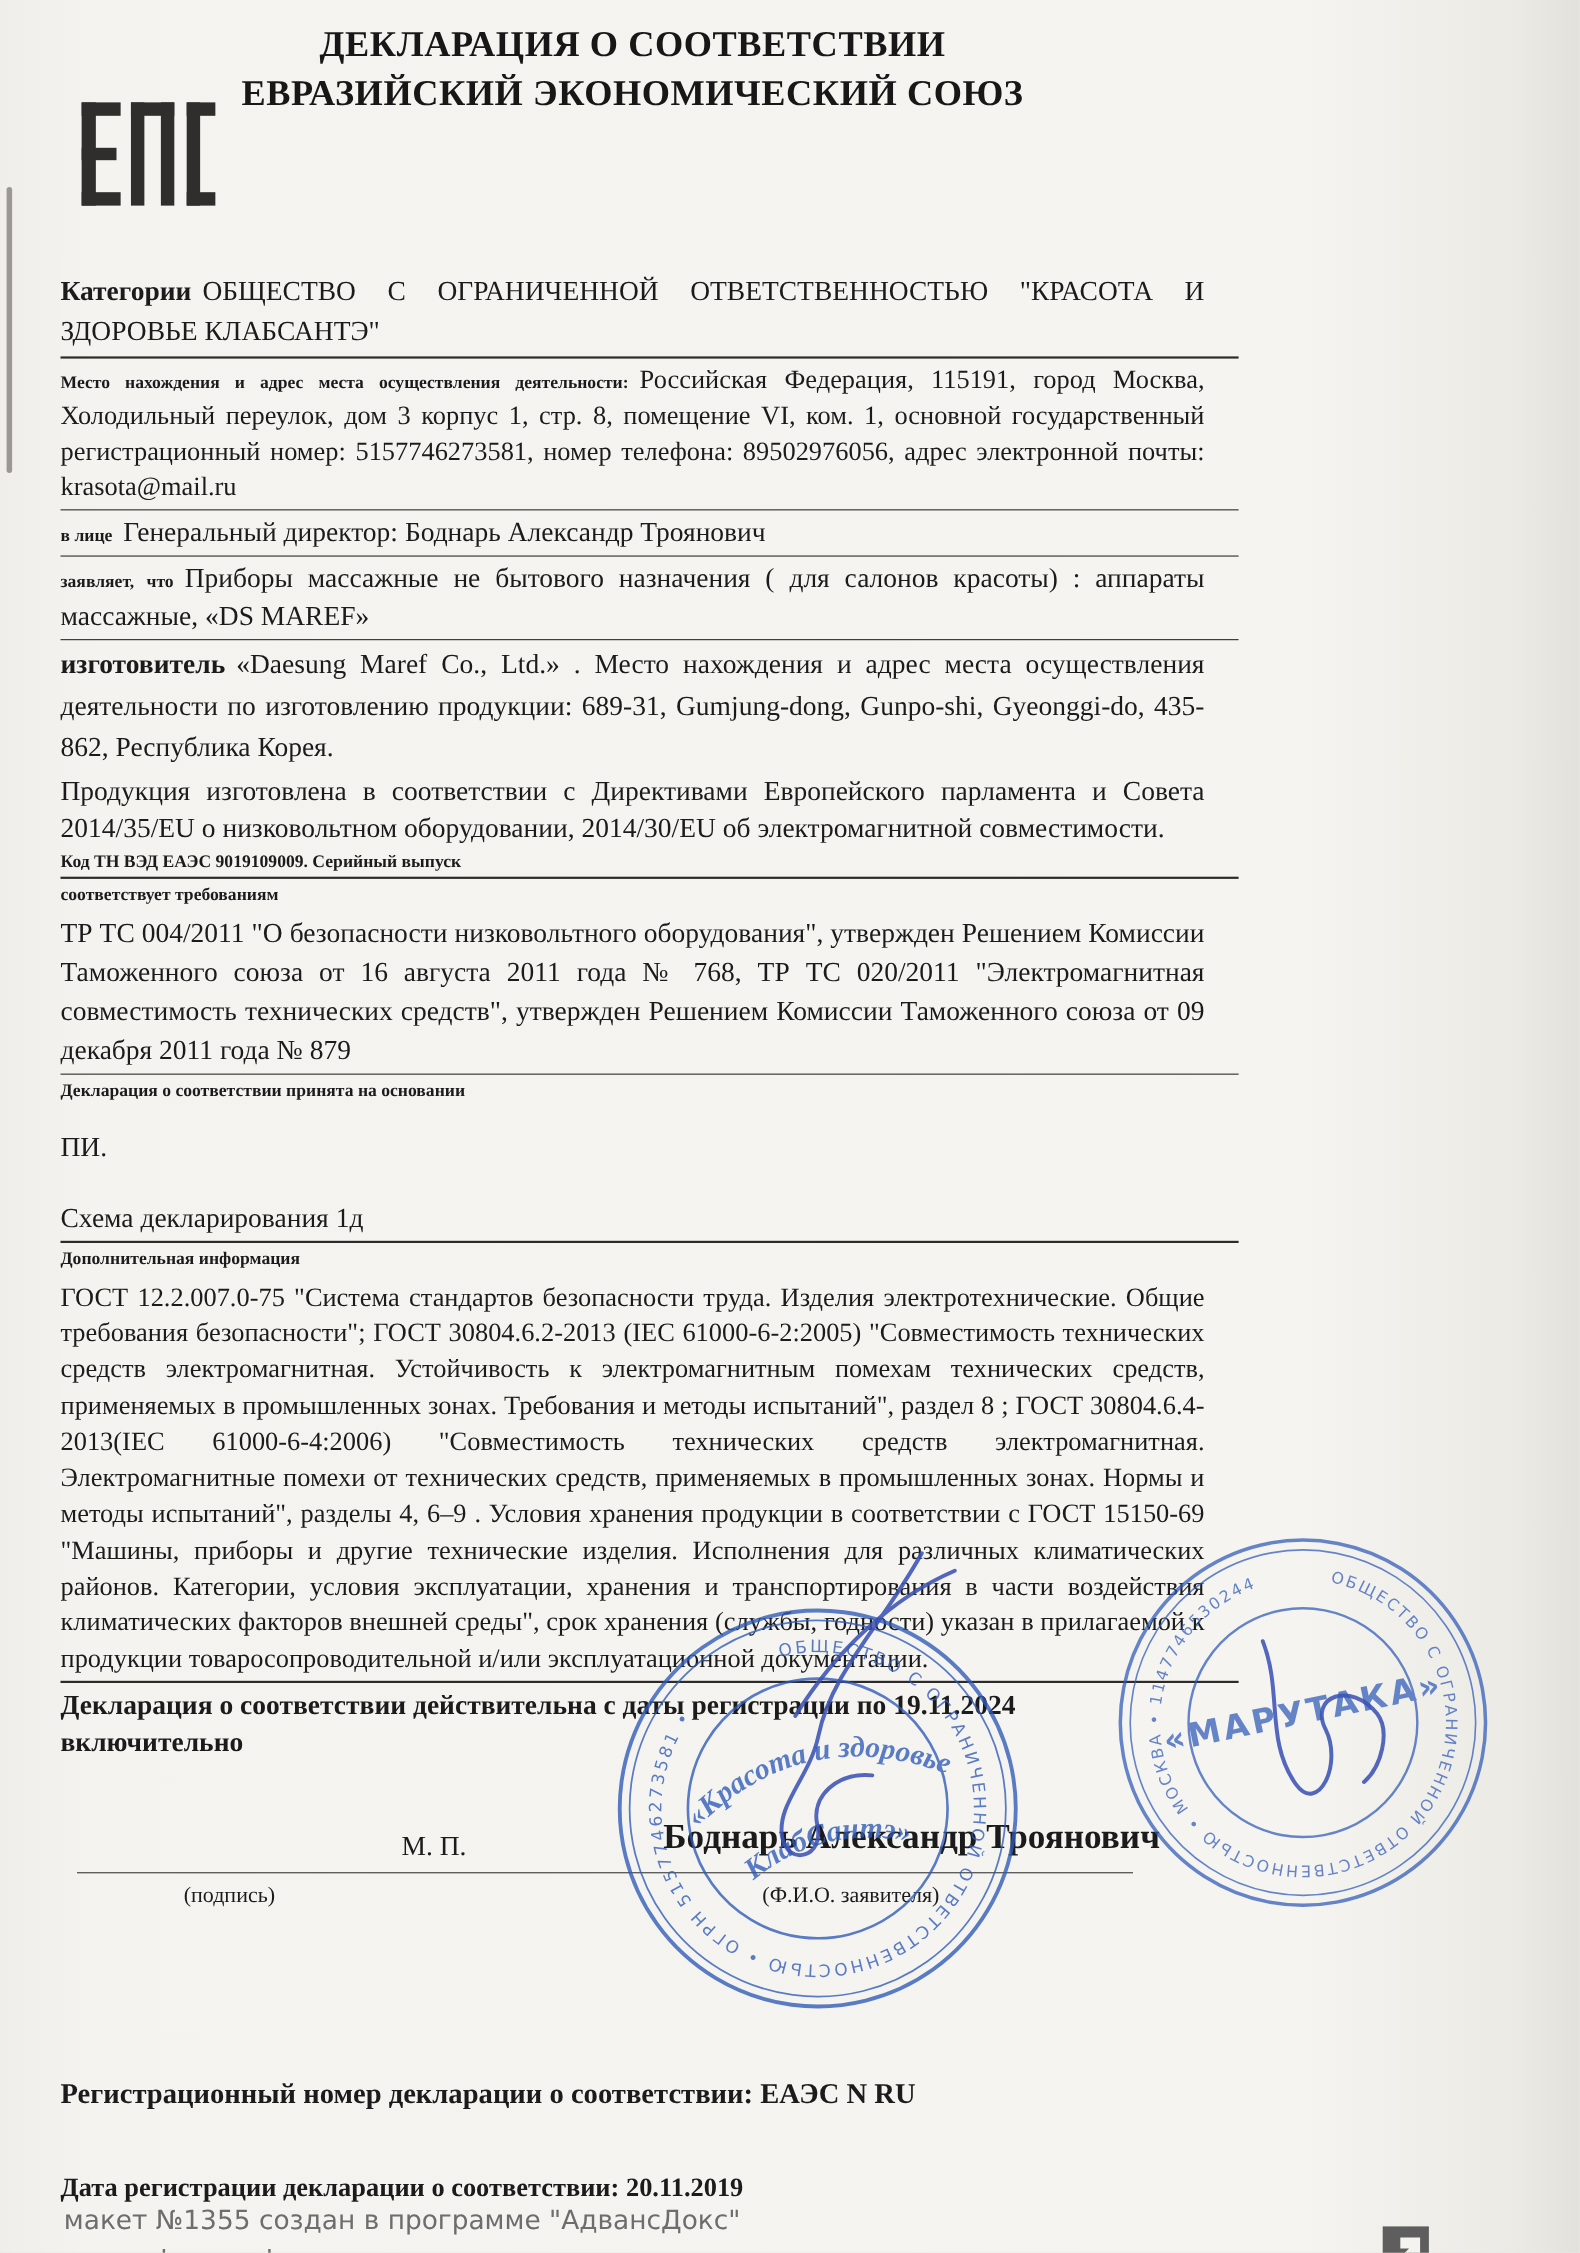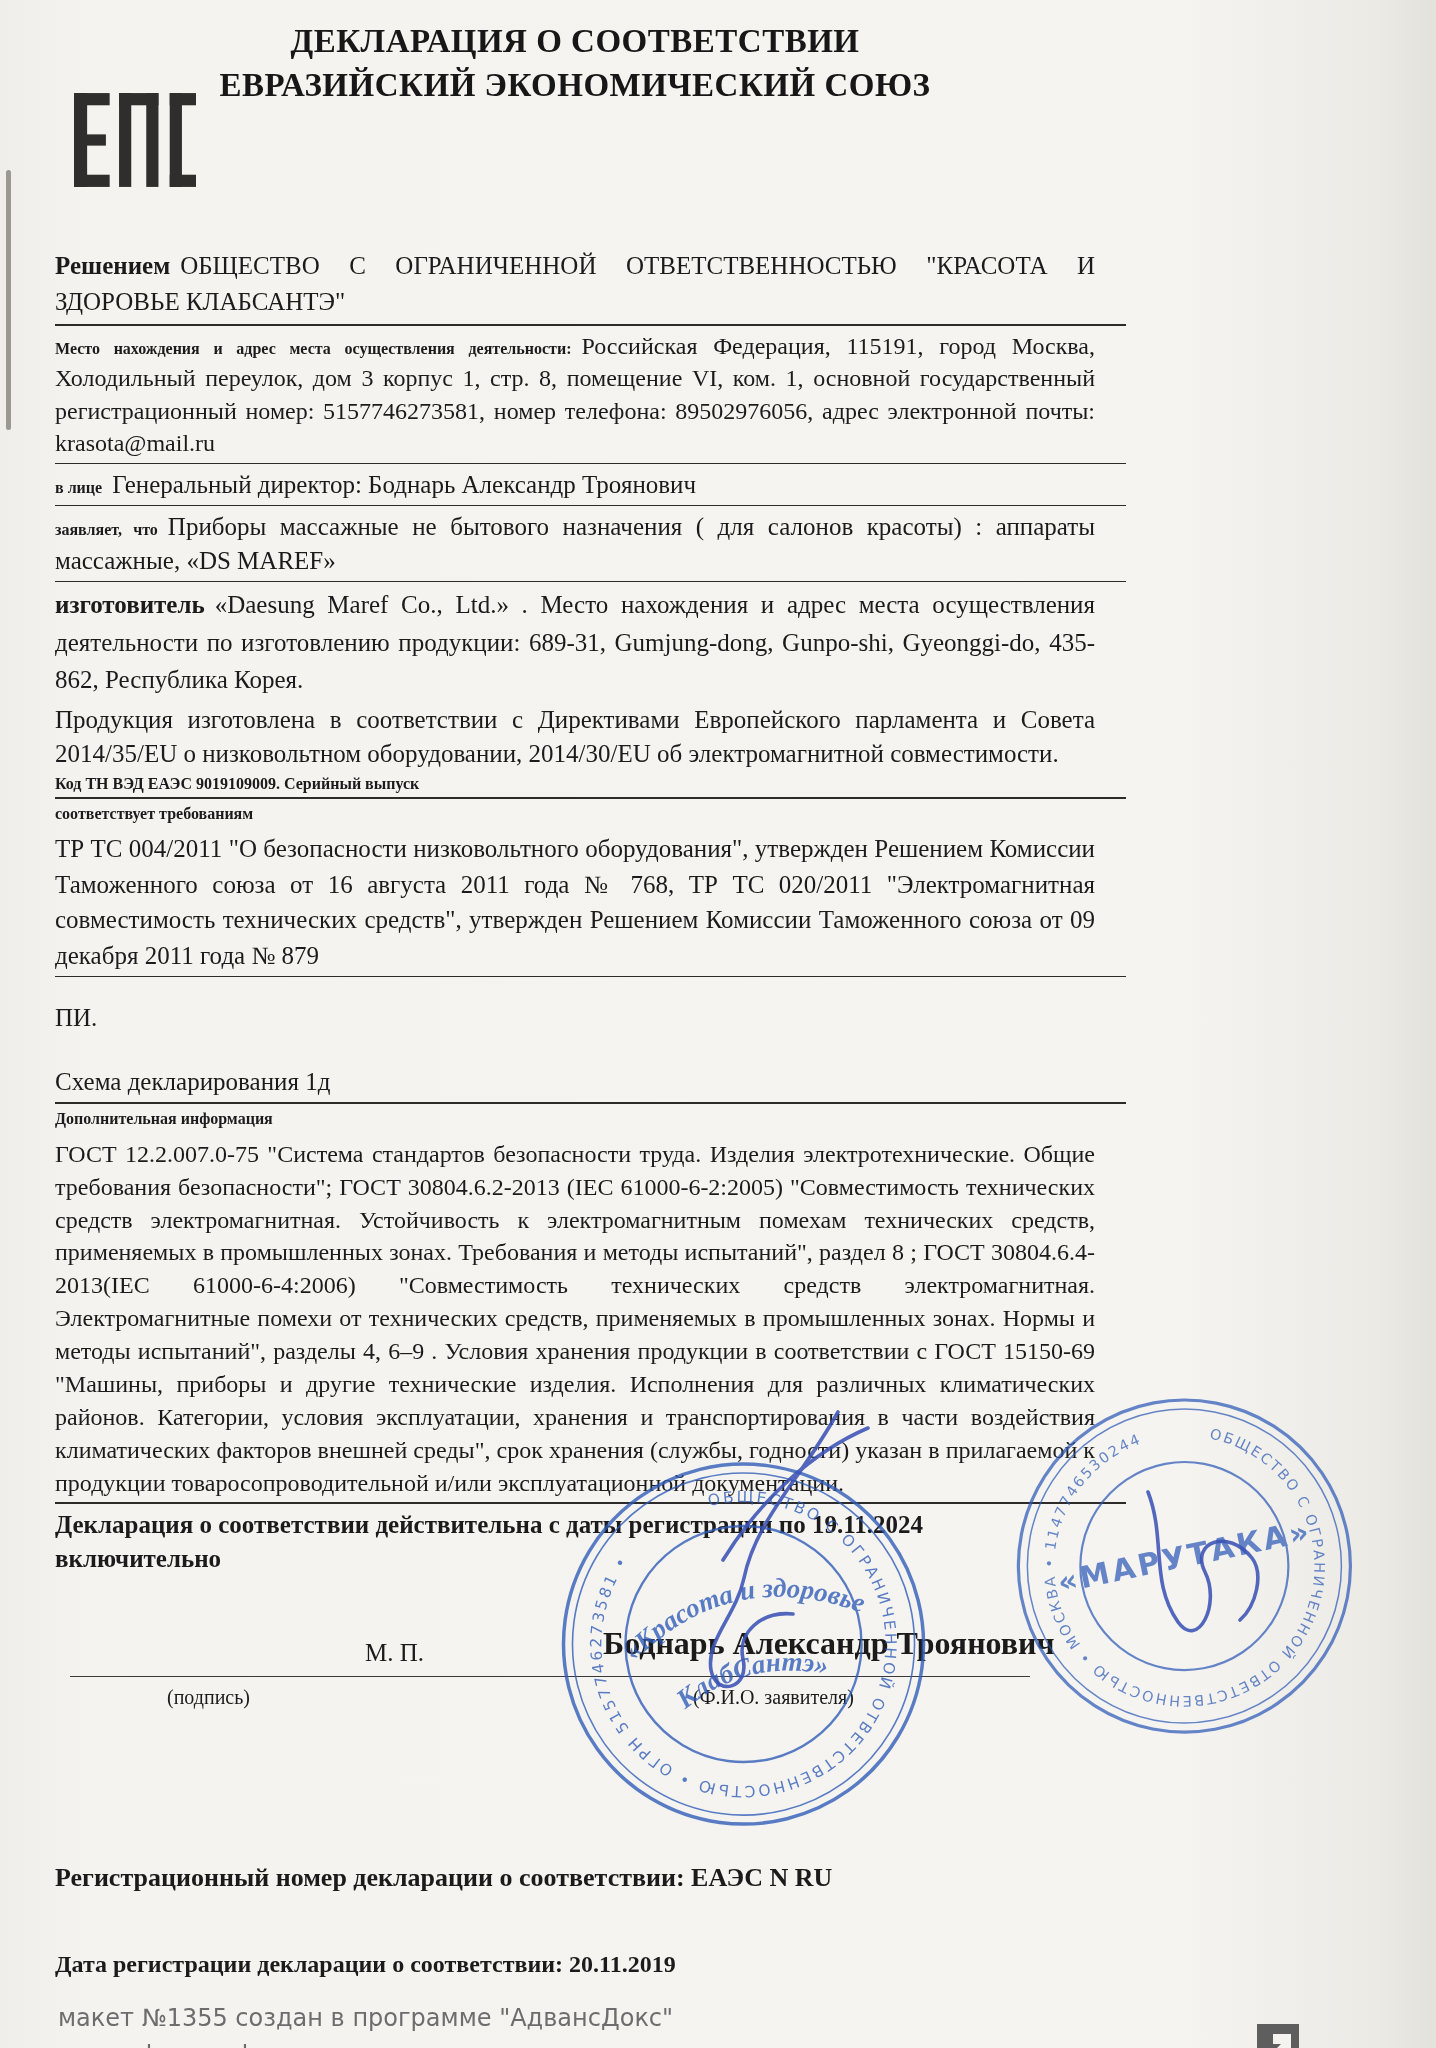--- a/index.html
+++ b/index.html
@@ -59,21 +59,21 @@
         <rect x="102" y="0" width="13" height="100"></rect>
           <rect x="102" y="0" width="28" height="13"></rect>
         <rect x="102" y="87" width="28" height="13"></rect>
       </g>
     </svg>
   </div>
 
   <div class="col">
 
     <p class="para" style="line-height:1.45;">
-      <b>Решением</b><span>ОБЩЕСТВО С ОГРАНИЧЕННОЙ ОТВЕТСТВЕННОСТЬЮ "КРАСОТА И ЗДОРОВЬЕ КЛАБСАНТЭ"</span>
+      <b>Категории</b><span>ОБЩЕСТВО С ОГРАНИЧЕННОЙ ОТВЕТСТВЕННОСТЬЮ "КРАСОТА И ЗДОРОВЬЕ КЛАБСАНТЭ"</span>
     </p>
     <div class="rule"></div>
 
     <p class="para" style="font-size:24px;">
       <b class="blabel">Место нахождения и адрес места осуществления деятельности:</b><span>Российская Федерация, 115191, город Москва, Холодильный переулок, дом 3 корпус 1, стр. 8, помещение VI, ком. 1, основной государственный регистрационный номер: 5157746273581, номер телефона: 89502976056, адрес электронной почты: krasota@mail.ru</span>
     </p>
     <div class="rule thin"></div>
 
     <p class="para">
       <b class="blabel">в лице</b><span>Генеральный директор: Боднарь Александр Троянович</span>
@@ -92,20 +92,21 @@
     <p class="para" style="margin-top:4px;">Продукция изготовлена в соответствии с Директивами Европейского парламента и Совета 2014/35/EU о низковольтном оборудовании, 2014/30/EU об электромагнитной совместимости.</p>
 
     <p class="blabel" style="margin-top:2px;">Код ТН ВЭД ЕАЭС 9019109009. Серийный выпуск</p>
     <div class="rule"></div>
 
     <p class="blabel" style="margin-top:2px;">соответствует требованиям</p>
 
     <p class="para" style="margin-top:6px;line-height:1.42;">ТР ТС 004/2011 "О безопасности низковольтного оборудования", утвержден Решением Комиссии Таможенного союза от 16 августа 2011 года № 768, ТР ТС 020/2011 "Электромагнитная совместимость технических средств", утвержден Решением Комиссии Таможенного союза от 09 декабря 2011 года № 879</p>
     <div class="rule thin"></div>
 
+    <p class="blabel">Декларация о соответствии принята на основании</p>
     <p style="margin-top:24px;">ПИ.</p>
 
     <p style="margin-top:30px;">Схема декларирования 1д</p>
     <div class="rule"></div>
 
     <p class="blabel" style="margin-top:2px;">Дополнительная информация</p>
 
     <p class="para" style="margin-top:8px;font-size:24px;line-height:1.37;">ГОСТ 12.2.007.0-75  "Система стандартов безопасности труда. Изделия электротехнические. Общие требования безопасности"; ГОСТ 30804.6.2-2013 (IEC 61000-6-2:2005)  "Совместимость технических средств электромагнитная. Устойчивость к электромагнитным помехам технических средств, применяемых в промышленных зонах. Требования и методы испытаний", раздел 8 ; ГОСТ 30804.6.4-2013(IEC 61000-6-4:2006)  "Совместимость технических средств электромагнитная. Электромагнитные помехи от технических средств, применяемых в промышленных зонах. Нормы и методы испытаний", разделы 4, 6–9 . Условия хранения продукции в соответствии с ГОСТ 15150-69 "Машины, приборы и другие технические изделия. Исполнения для различных климатических районов. Категории, условия эксплуатации, хранения и транспортирования в части воздействия климатических факторов внешней среды", срок хранения (службы, годности) указан в прилагаемой к продукции товаросопроводительной и/или эксплуатационной документации.</p>
     <div class="rule"></div>
 

